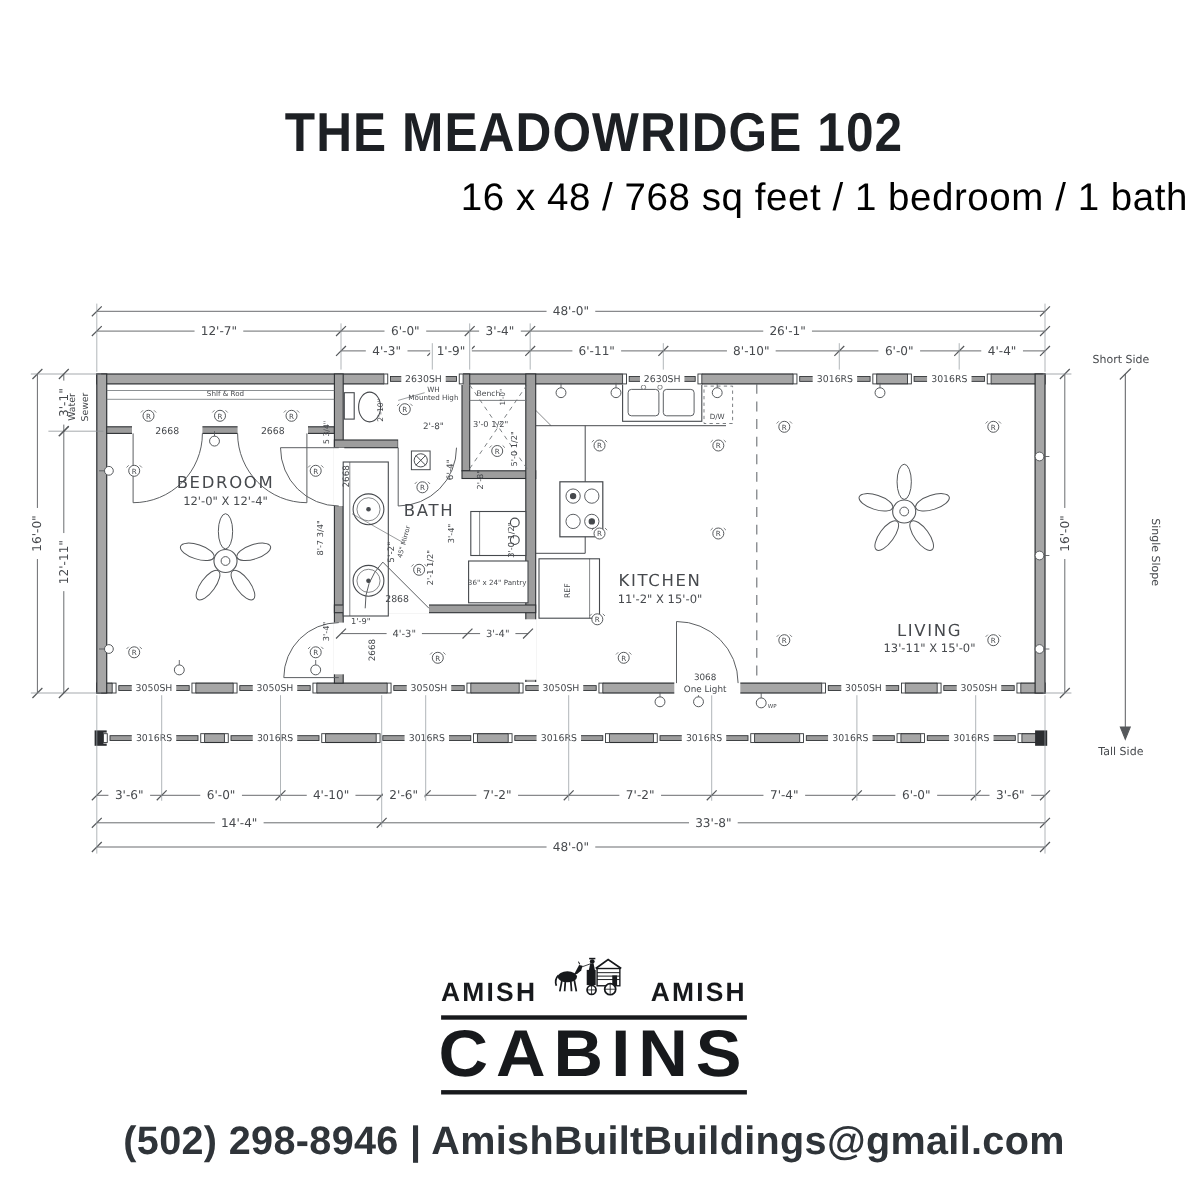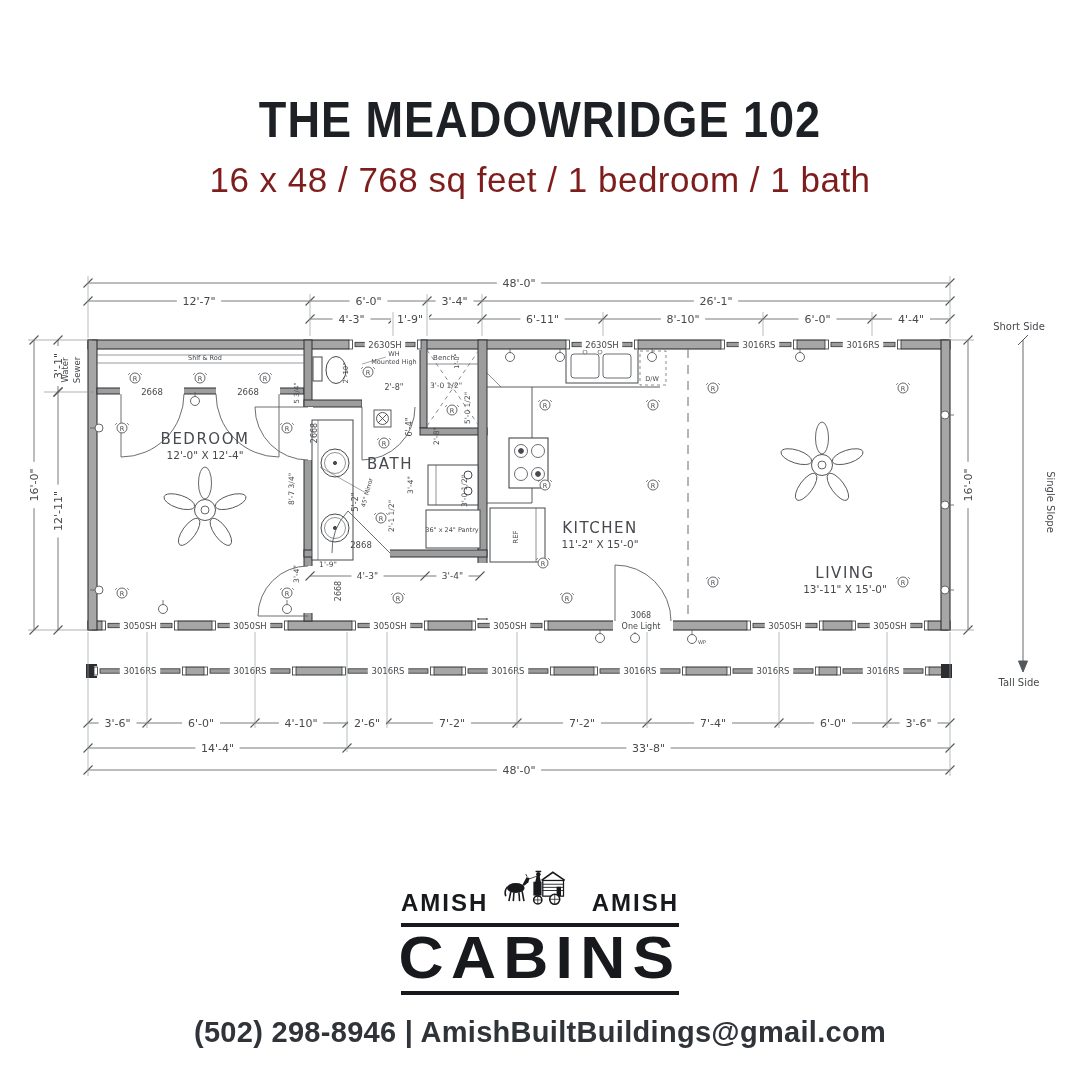--- a/index.html
+++ b/index.html
@@ -1,35 +1,35 @@
 <!DOCTYPE html>
 <html><head>
 <meta charset="utf-8">
 <style>
   html,body{margin:0;padding:0;background:#fff;}
   .page{position:relative;width:1080px;height:1080px;background:#fff;overflow:hidden;
         font-family:"DejaVu Sans",sans-serif;}
   .title{position:absolute;top:92px;left:0;width:1080px;text-align:center;
          font-family:"Liberation Sans",sans-serif;font-weight:800;font-size:47px;
          letter-spacing:1px;color:#1d2024;transform:scale(.96,1.06);}
-  .subtitle{position:absolute;top:160px;left:0;width:1080px;text-align:center;
+  .subtitle{position:absolute;top:160px;left:0;width:1080px;text-align:right;
          font-family:"Liberation Sans",sans-serif;font-weight:400;font-size:35px;
-         letter-spacing:.5px;color:#7f1d1d;}
+         letter-spacing:.5px;color:#000000;}
   #plan{position:absolute;top:260px;left:0;}
   #plan text{font-family:"DejaVu Sans",sans-serif;}
   .logo{position:absolute;top:856px;left:50%;transform:translateX(-50%);
         width:278px;display:flex;flex-direction:column;align-items:center;color:#17191c;}
   .logo-top{display:flex;align-items:flex-end;justify-content:center;gap:14px;width:100%;}
   .logo-word{font-family:"Liberation Sans",sans-serif;font-weight:800;font-size:24px;
         letter-spacing:2px;color:#17191c;padding-bottom:3px;}
   .logo-rule{width:100%;height:4px;background:#17191c;margin-top:3px;}
   .logo-main{font-family:"Liberation Sans",sans-serif;font-weight:800;font-size:60px;
         letter-spacing:7px;color:#17191c;line-height:1.0;margin-top:1px;transform:scale(1.04,1.0);}
   .contact{position:absolute;top:1016px;left:0;width:1080px;text-align:center;
-        font-family:"Liberation Sans",sans-serif;font-weight:700;font-size:29px;
+        font-family:"Liberation Sans",sans-serif;font-weight:700;font-size:36px;
         color:#2f3439;letter-spacing:.3px;}
 </style>
 </head>
 <body>
 
 <div class="page">
 
   <div class="title">THE MEADOWRIDGE 102</div>
   <div class="subtitle">16 x 48 / 768 sq feet / 1 bedroom / 1 bath</div>
 

